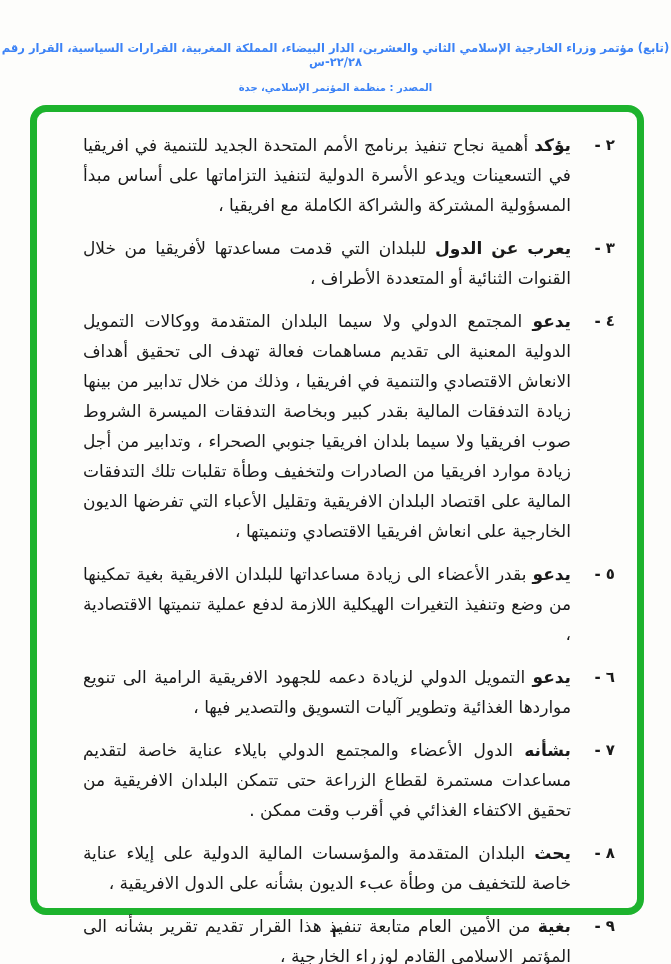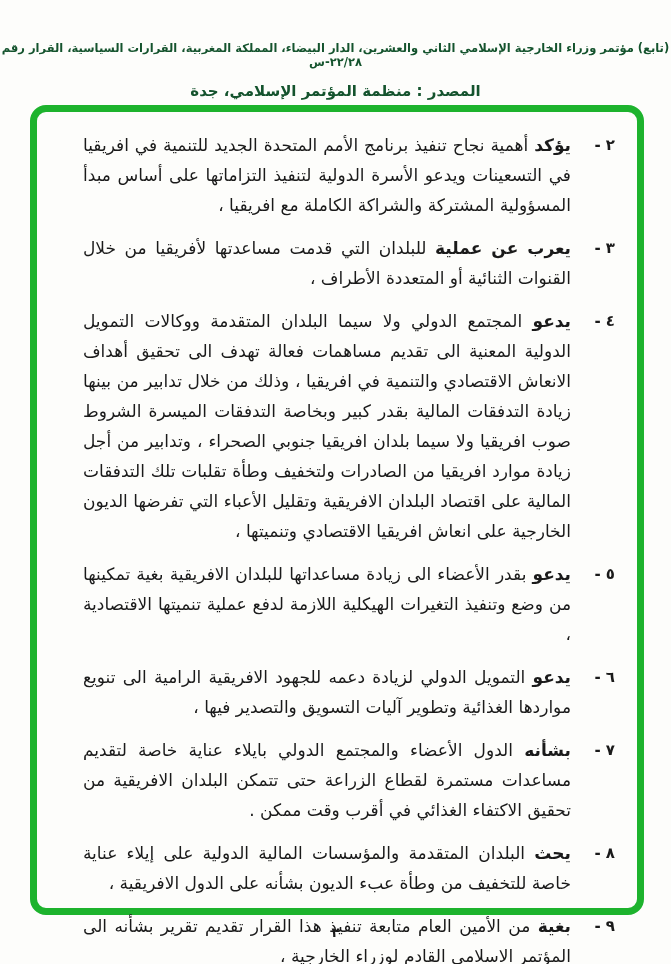--- a/index.html
+++ b/index.html
@@ -10,29 +10,29 @@
     font-family: "DejaVu Sans", sans-serif;
     direction: rtl;
     color: #1a1a1a;
     position: relative;
     overflow: hidden;
   }
   .page-header {
     padding-top: 42px;
     text-align: center;
     font-weight: bold;
-    color: #14532d;
+    color: #3b82f6;
   }
   .page-header .line1 {
     font-size: 11.5px;
     letter-spacing: 0px;
     line-height: 1.2;
   }
   .page-header .line2 {
-    font-size: 15px;
+    font-size: 10px;
     margin-top: 12px;
   }
   .doc-frame {
     position: absolute;
     left: 30px;
     top: 105px;
     width: 614px;
     height: 810px;
     border: 7px solid #1db32d;
     border-radius: 16px;
@@ -86,21 +86,21 @@
 <div class="doc-frame">
   <div class="items">
 
     <div class="item">
       <div class="item-num">٢ -</div>
       <p class="item-text"><span class="lead">يؤكد</span><span> أهمية نجاح تنفيذ برنامج الأمم المتحدة الجديد للتنمية في افريقيا في التسعينات ويدعو الأسرة الدولية لتنفيذ التزاماتها على أساس مبدأ المسؤولية المشتركة والشراكة الكاملة مع افريقيا ،</span></p>
     </div>
 
     <div class="item">
       <div class="item-num">٣ -</div>
-      <p class="item-text"><span class="lead">يعرب عن عملية</span><span> للبلدان التي قدمت مساعدتها لأفريقيا من خلال القنوات الثنائية أو المتعددة الأطراف ،</span></p>
+      <p class="item-text"><span class="lead">يعرب عن الدول</span><span> للبلدان التي قدمت مساعدتها لأفريقيا من خلال القنوات الثنائية أو المتعددة الأطراف ،</span></p>
     </div>
 
     <div class="item">
       <div class="item-num">٤ -</div>
       <p class="item-text"><span class="lead">يدعو</span><span> المجتمع الدولي ولا سيما البلدان المتقدمة ووكالات التمويل الدولية المعنية الى تقديم مساهمات فعالة تهدف الى تحقيق أهداف الانعاش الاقتصادي والتنمية في افريقيا ، وذلك من خلال تدابير من بينها زيادة التدفقات المالية بقدر كبير وبخاصة التدفقات الميسرة الشروط صوب افريقيا ولا سيما بلدان افريقيا جنوبي الصحراء ، وتدابير من أجل زيادة موارد افريقيا من الصادرات ولتخفيف وطأة تقلبات تلك التدفقات المالية على اقتصاد البلدان الافريقية وتقليل الأعباء التي تفرضها الديون الخارجية على انعاش افريقيا الاقتصادي وتنميتها ،</span></p>
     </div>
 
     <div class="item">
       <div class="item-num">٥ -</div>
       <p class="item-text"><span class="lead">يدعو</span><span> بقدر الأعضاء الى زيادة مساعداتها للبلدان الافريقية بغية تمكينها من وضع وتنفيذ التغيرات الهيكلية اللازمة لدفع عملية تنميتها الاقتصادية ،</span></p>

